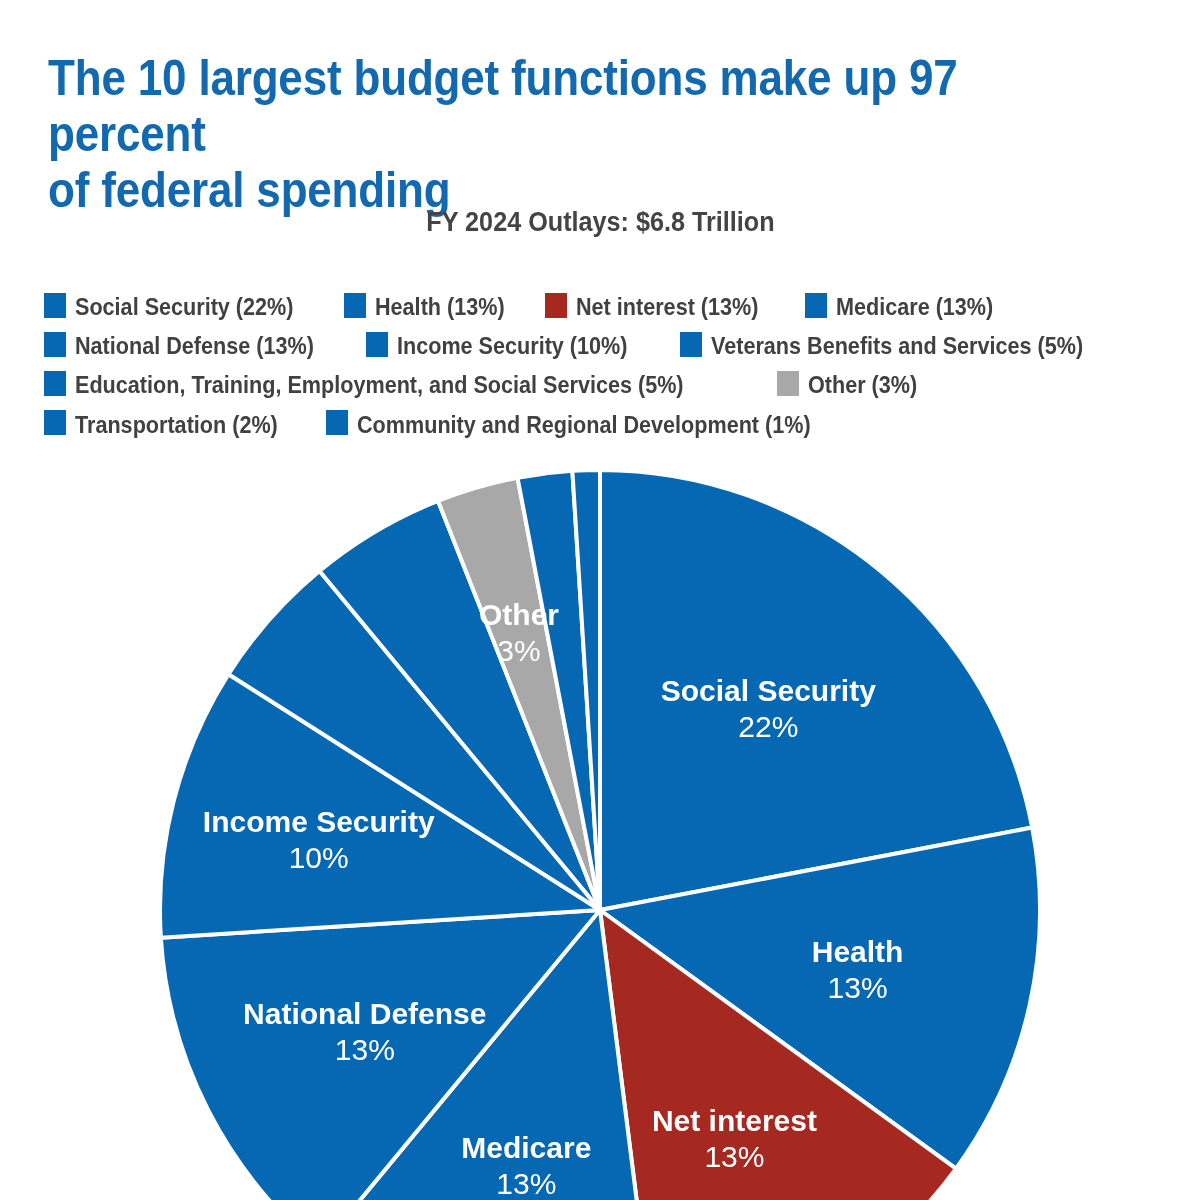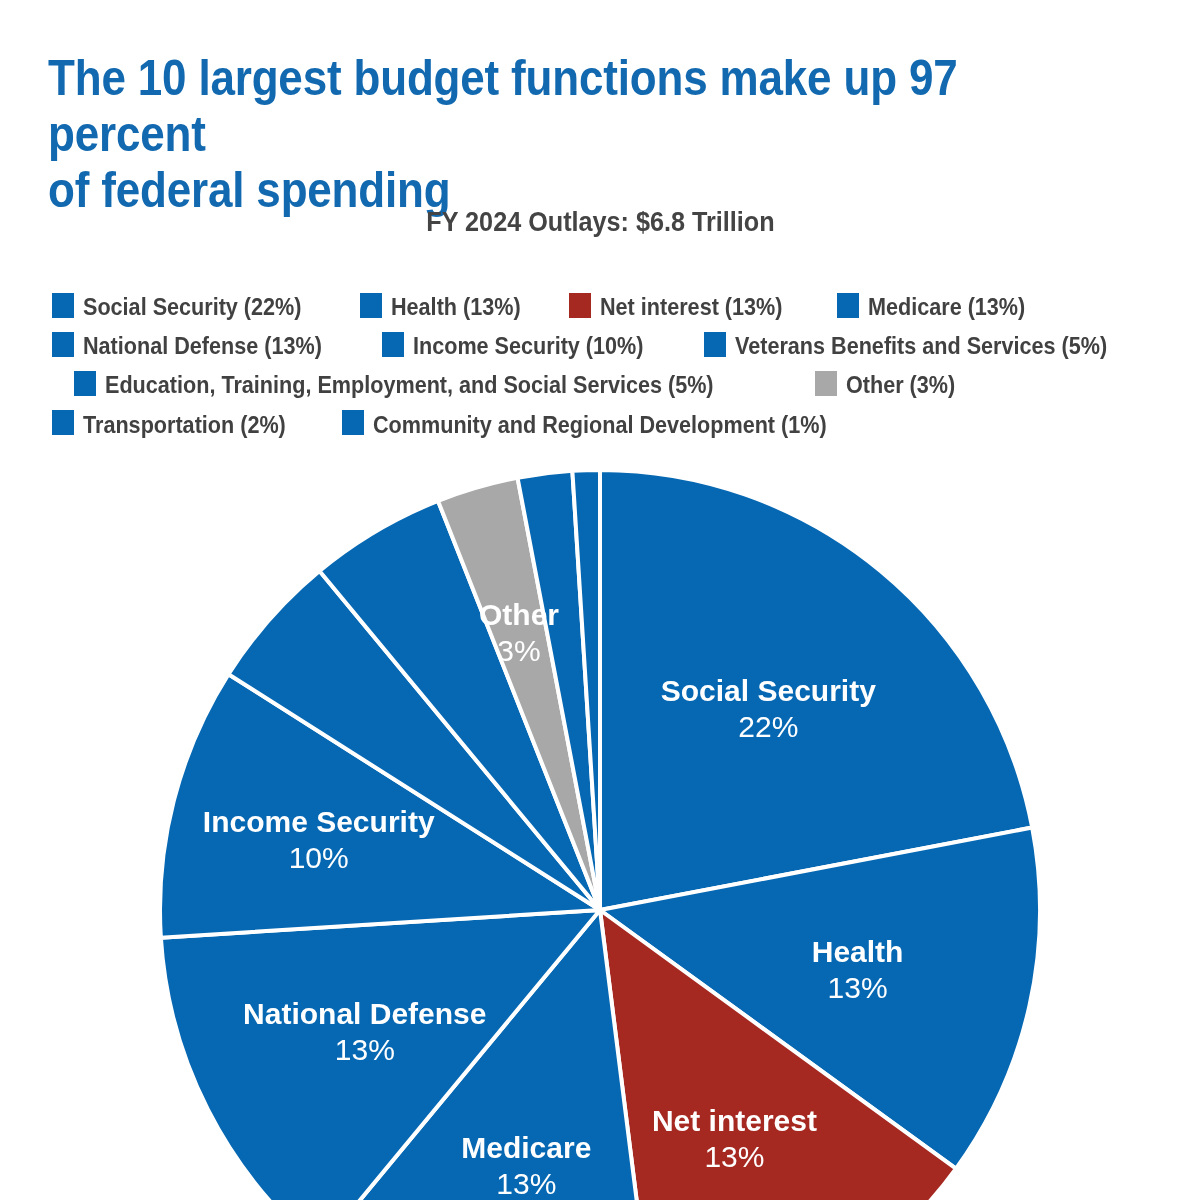--- a/index.html
+++ b/index.html
@@ -66,21 +66,20 @@
     font-weight: bold;
     font-size: 24px;
     line-height: 37px;
     color: #414141;
     text-align: left;
   }
   .legend-item {
     display: inline;
     white-space: nowrap;
     margin-right: 4px;
-    margin-left: 8px;
   }
   .legend-swatch {
     display: inline-block;
     width: 22px;
     height: 25px;
     vertical-align: -5px;
     margin-right: 9px;
   }
   .legend-label {
     display: inline-block;

